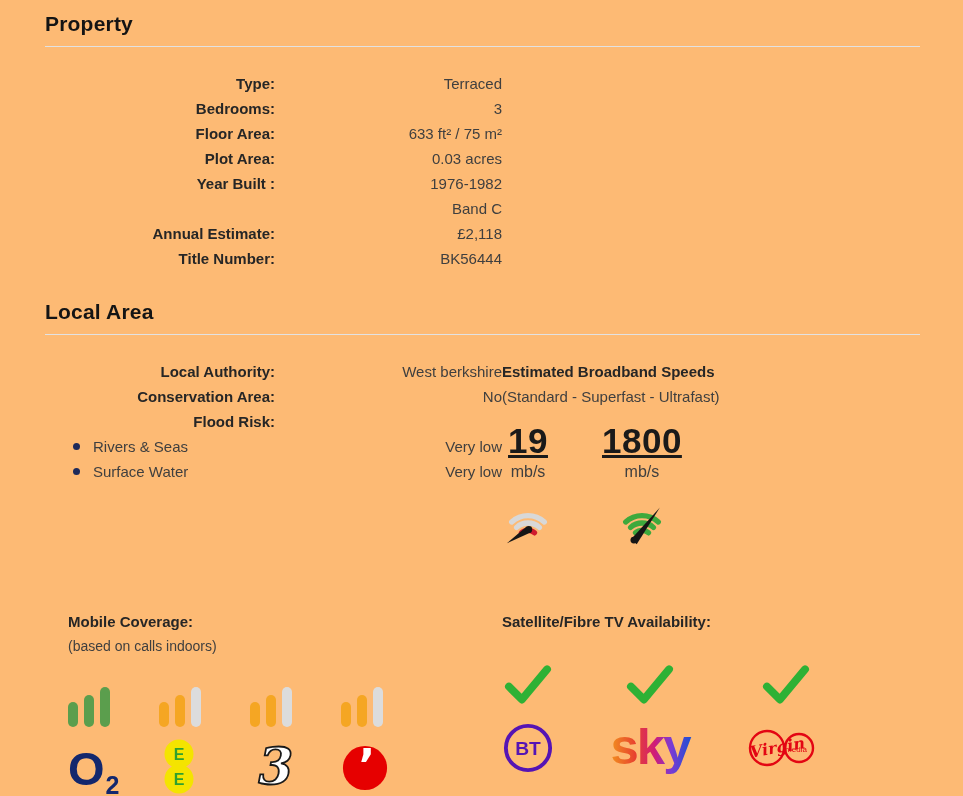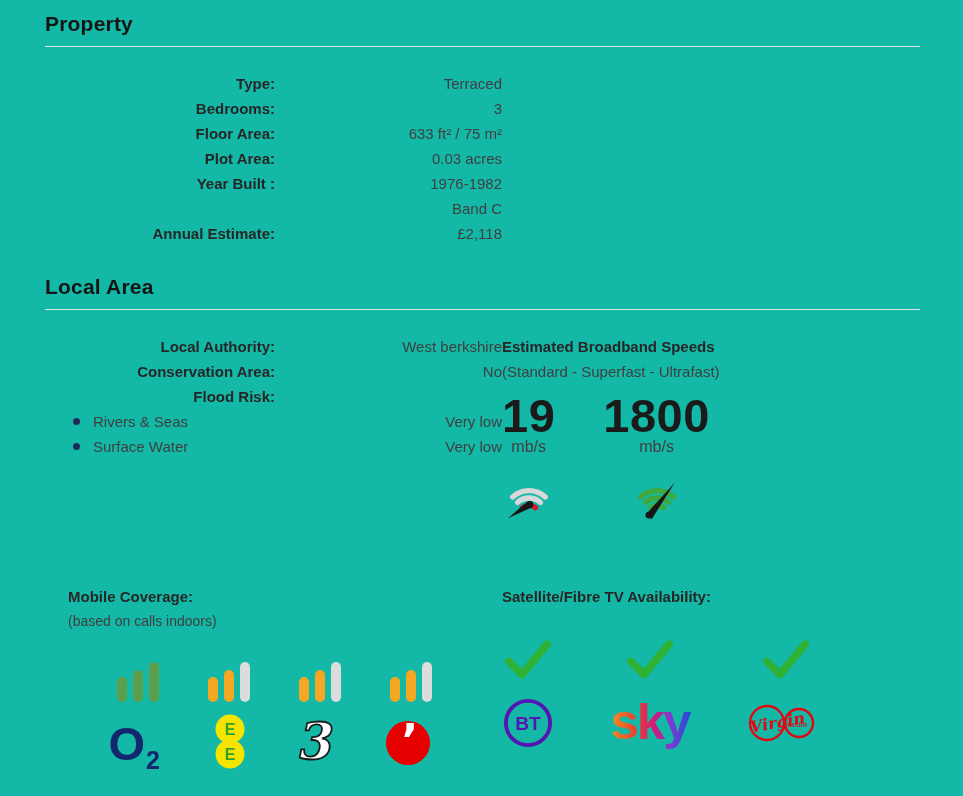--- a/index.html
+++ b/index.html
@@ -1,46 +1,46 @@
 <!DOCTYPE html>
 <html><head>
 <meta charset="utf-8">
 <style>
   * { margin:0; padding:0; box-sizing:border-box; }
   html,body { background:#ffffff; }
   body { font-family:"Liberation Sans", sans-serif; color:#3c3c3c; }
-  .page { width:963px; height:796px; background:#14b8a6; padding:8px 43px 0 45px; overflow:hidden; }
+  .page { width:963px; height:796px; background:#fdba74; padding:8px 43px 0 45px; overflow:hidden; }
 
   .section-heading { font-size:21px; font-weight:bold; color:#141414; letter-spacing:.2px; padding-top:4px; }
   .divider { border:none; border-top:1px solid #e2e2e2; margin-top:10px; }
 
   .section-body { padding:24px 0 0 23px; }
 
   .two-col { display:grid; grid-template-columns:434px 1fr; }
   .info-row { display:flex; line-height:25px; font-size:15px;text-align:right; }
   .info-label { width:207px; font-weight:bold; color:#262626; flex-shrink:0; }
   .info-value { flex:1; color:#3f3f3f; }
   .info-label.plain { font-weight:normal; color:#3f3f3f; display:flex; align-items:center; }
   .bullet { width:7px; height:7px; border-radius:50%; background:#1e2a5a; display:inline-block; margin:0 13px 0 5px; flex-shrink:0; }
 
   .la-grid { display:grid; grid-template-columns:434px 1fr; row-gap:62px; padding:24px 0 0 23px; }
 
   .bb-title { font-size:15px; font-weight:bold; color:#262626; line-height:25px; }
   .bb-subtitle { font-size:15px; color:#3f3f3f; line-height:25px; }
   .speeds { display:flex; gap:48px; margin-top:12px; }
   .speed-col { display:flex; flex-direction:column; align-items:center; }
-  .speed-number { font-size:47px; font-weight:bold; color:#1a1a1a; line-height:40px; letter-spacing:.5px; }
+  .speed-number { font-size:35px; font-weight:bold; color:#1a1a1a; line-height:40px; letter-spacing:.5px;text-decoration:underline; }
   .speed-unit { font-size:16px; color:#3f3f3f; line-height:22px; }
   .gauge { margin-top:16px; }
 
   .sub-block-title { font-size:15px; font-weight:bold; color:#262626; line-height:25px; }
   .sub-block-sub { font-size:14px; color:#3f3f3f; line-height:25px; }
 
   .carrier-row { display:flex; margin-top:28px; }
-  .carrier-cell { width:91px; display:flex; justify-content:flex-end; }
+  .carrier-cell { width:91px; display:flex; justify-content:flex-start; }
   .bars { display:flex; align-items:flex-end; gap:6px; height:40px; }
   .bar { width:10px; border-radius:5px; }
   .bar.h1 { height:25px; } .bar.h2 { height:32px; } .bar.h3 { height:40px; }
   .bar.fill-green { background:#5b9e4d; }
   .bar.fill-orange { background:#f5a623; }
   .bar.empty { background:#dcdcdc; }
   .carrier-logo-row { display:flex; margin-top:10px; height:62px; align-items:center; }
 
   .o2-wrap { font-weight:bold; color:#13276d; line-height:1; white-space:nowrap; }
   .o2-main { font-size:47px; font-family:"Liberation Sans", sans-serif; }
@@ -79,20 +79,24 @@
         <div class="info-row">
           <div class="info-label">Year Built :</div>
           <div class="info-value">1976-1982</div>
         </div>
         <div class="info-row">
           <div class="info-value">Band C</div>
         </div>
         <div class="info-row">
           <div class="info-label">Annual Estimate:</div>
           <div class="info-value">£2,118</div>
+        </div>
+        <div class="info-row">
+          <div class="info-label">Title Number:</div>
+          <div class="info-value">BK56444</div>
         </div>
       </div>
     </div>
   </div>
 
   <div style="margin-top:25px;">
     <div class="section-heading">Local Area</div>
     <hr class="divider">
 
     <div class="la-grid">

